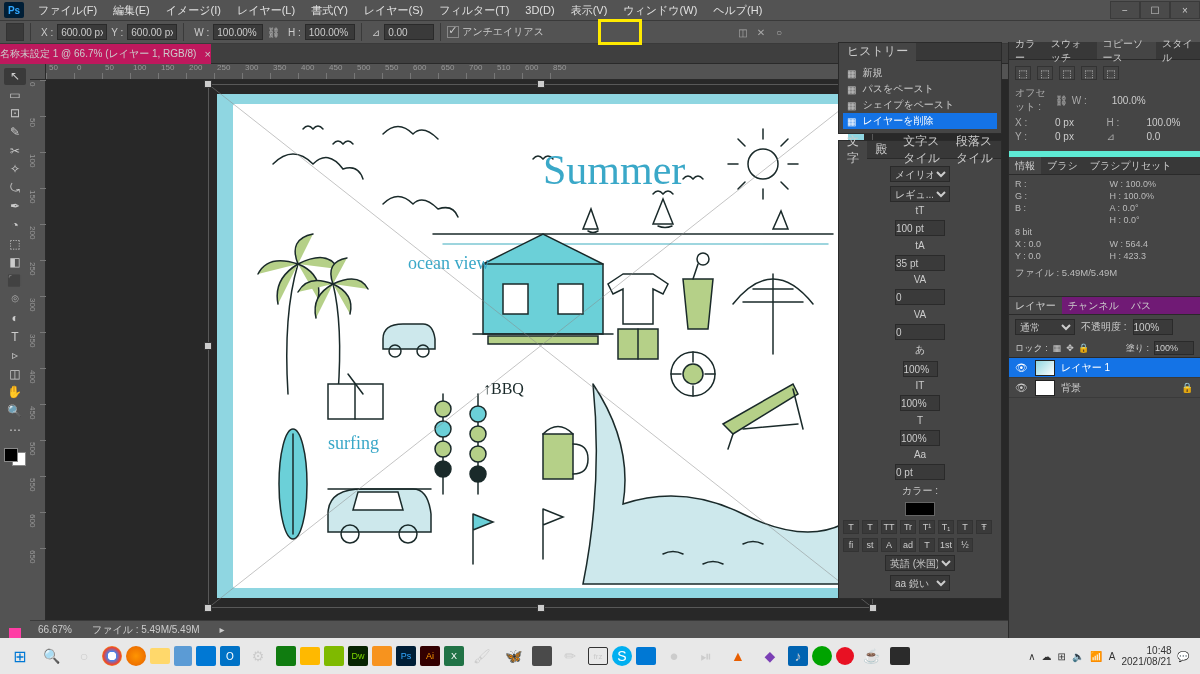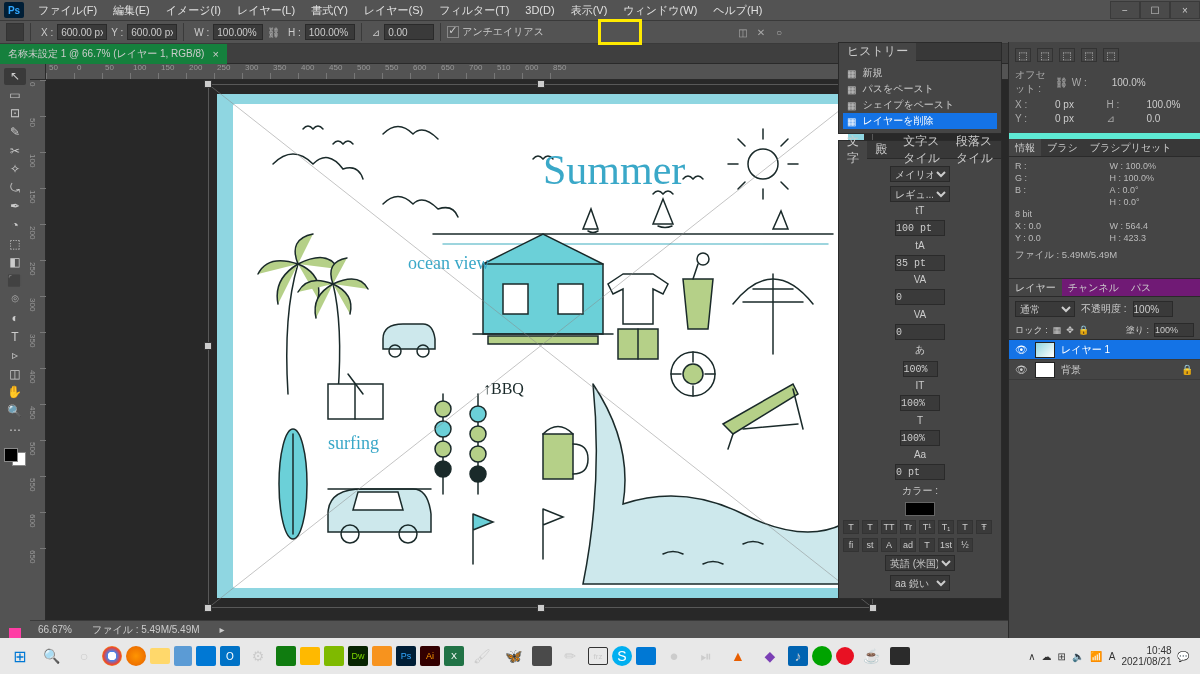--- a/index.html
+++ b/index.html
@@ -19,21 +19,21 @@
 .optionsbar label { margin: 0 4px; }
 .optionsbar .chk { width: 12px; height: 12px; border: 1px solid #888; display: inline-block; vertical-align: middle; margin-right: 3px; position: relative; }
 .optionsbar .chk::after { content: "✓"; position: absolute; top: -3px; left: 0; font-size: 11px; color: #ccc; }
 .yellow-box { position: absolute; left: 598px; top: -2px; width: 44px; height: 26px; border: 3px solid #ffea00; pointer-events: none; }
 .transform-btn { width: 14px; height: 14px; display: inline-flex; align-items: center; justify-content: center; color: #aaa; margin: 0 2px; }
 .optionsbar .right-side { margin-left: auto; display: flex; align-items: flex-end; margin-top: 36px; }
 .optionsbar .right-side .field { font-size: 10px; color: #999; margin-left: 20px; }
 
 
 .doctab-strip { height: 20px; background: #3f3f3f; border-bottom: 1px solid #2a2a2a; display: flex; align-items: center; }
-.doctab { background: #15803d; height: 20px; padding: 0 8px; display: flex; align-items: center; font-size: 10px; color: #ccc; }
+.doctab { background: #be185d; height: 20px; padding: 0 0; display: flex; align-items: center; font-size: 10px; color: #ccc; }
 .doctab .close { margin-left: 8px; font-size: 11px; }
 
 
 .main { display: flex; height: 574px; }
 
 
 .tools { width: 30px; background: #535353; display: flex; flex-direction: column; align-items: center; padding-top: 4px; gap: 2px; }
 .tool { width: 22px; height: 20px; display: flex; align-items: center; justify-content: center; color: #ccc; font-size: 12px; border-radius: 2px; }
 .tool.active { background: #3a3a3a; }
 .color-swatch { margin-top: 8px; position: relative; width: 22px; height: 22px; }
@@ -69,21 +69,21 @@
 .panel-tab { padding: 0 8px; font-size: 12px; color: #ccc; height: 18px; display: flex; align-items: center; }
 .panel-tab.active { background: #454545; }
 .panel-body { padding: 4px; font-size: 10px; color: #ccc; }
 .history-item { display: flex; align-items: center; height: 16px; padding: 0 4px; gap: 6px; font-size: 10px; }
 .history-item.sel { background: #1473e6; color: #fff; }
 
 .panel-stack-b { position: absolute; left: 838px; top: 140px; width: 164px; background: #454545; border: 1px solid #2a2a2a; }
 .char-panel .row { display: flex; align-items: center; gap: 4px; margin: 3px 0; flex-direction: column; }
 .char-panel select, .char-panel input { background: #3a3a3a; border: 1px solid #2a2a2a; color: #ccc; font-size: 10px; height: 16px; }
 .char-panel select { width: 60px; }
-.char-panel input { width: 50px; font-family: Liberation Mono, monospace; }
+.char-panel input { width: 50px; }
 .char-icons { display: flex; gap: 3px; flex-wrap: wrap; margin-top: 4px; }
 .char-icons span { width: 16px; height: 14px; border: 1px solid #333; background: #3a3a3a; display: flex; align-items: center; justify-content: center; font-size: 9px; }
 
 
 .far-right { position: absolute; right: 0; top: 42px; width: 192px; bottom: 36px; background: #454545; border-left: 1px solid #2a2a2a; }
 .fr-top-tabs { display: flex; height: 18px; background: #383838; border-bottom: 1px solid #2a2a2a; }
 .fr-tab { padding: 0 6px; font-size: 10px; color: #ccc; display: flex; align-items: center; }
 .fr-tab.active { background: #454545; }
 .fr-body { padding: 6px; font-size: 10px; }
 .fr-row { display: flex; align-items: center; gap: 4px; margin: 3px 0; }
@@ -547,20 +547,26 @@
         <span>½</span>
     </div>
     <div class="row">
         <select style="width:70px"><option>英語 (米国)</option></select>
         <select style="width:60px"><option>aa 鋭い</option></select>
       </div>
   </div>
 </div>
 
 <div class="far-right">
+  <div class="fr-top-tabs">
+    <div class="fr-tab">カラー</div>
+    <div class="fr-tab">スウォッチ</div>
+    <div class="fr-tab active">コピーソース</div>
+    <div class="fr-tab">スタイル</div>
+  </div>
   <div class="fr-body">
     <div class="fr-icons">
       <span>⬚</span>
       <span>⬚</span>
       <span>⬚</span>
       <span>⬚</span>
       <span>⬚</span>
     </div>
     <div class="fr-row">
         <label>オフセット :</label>

